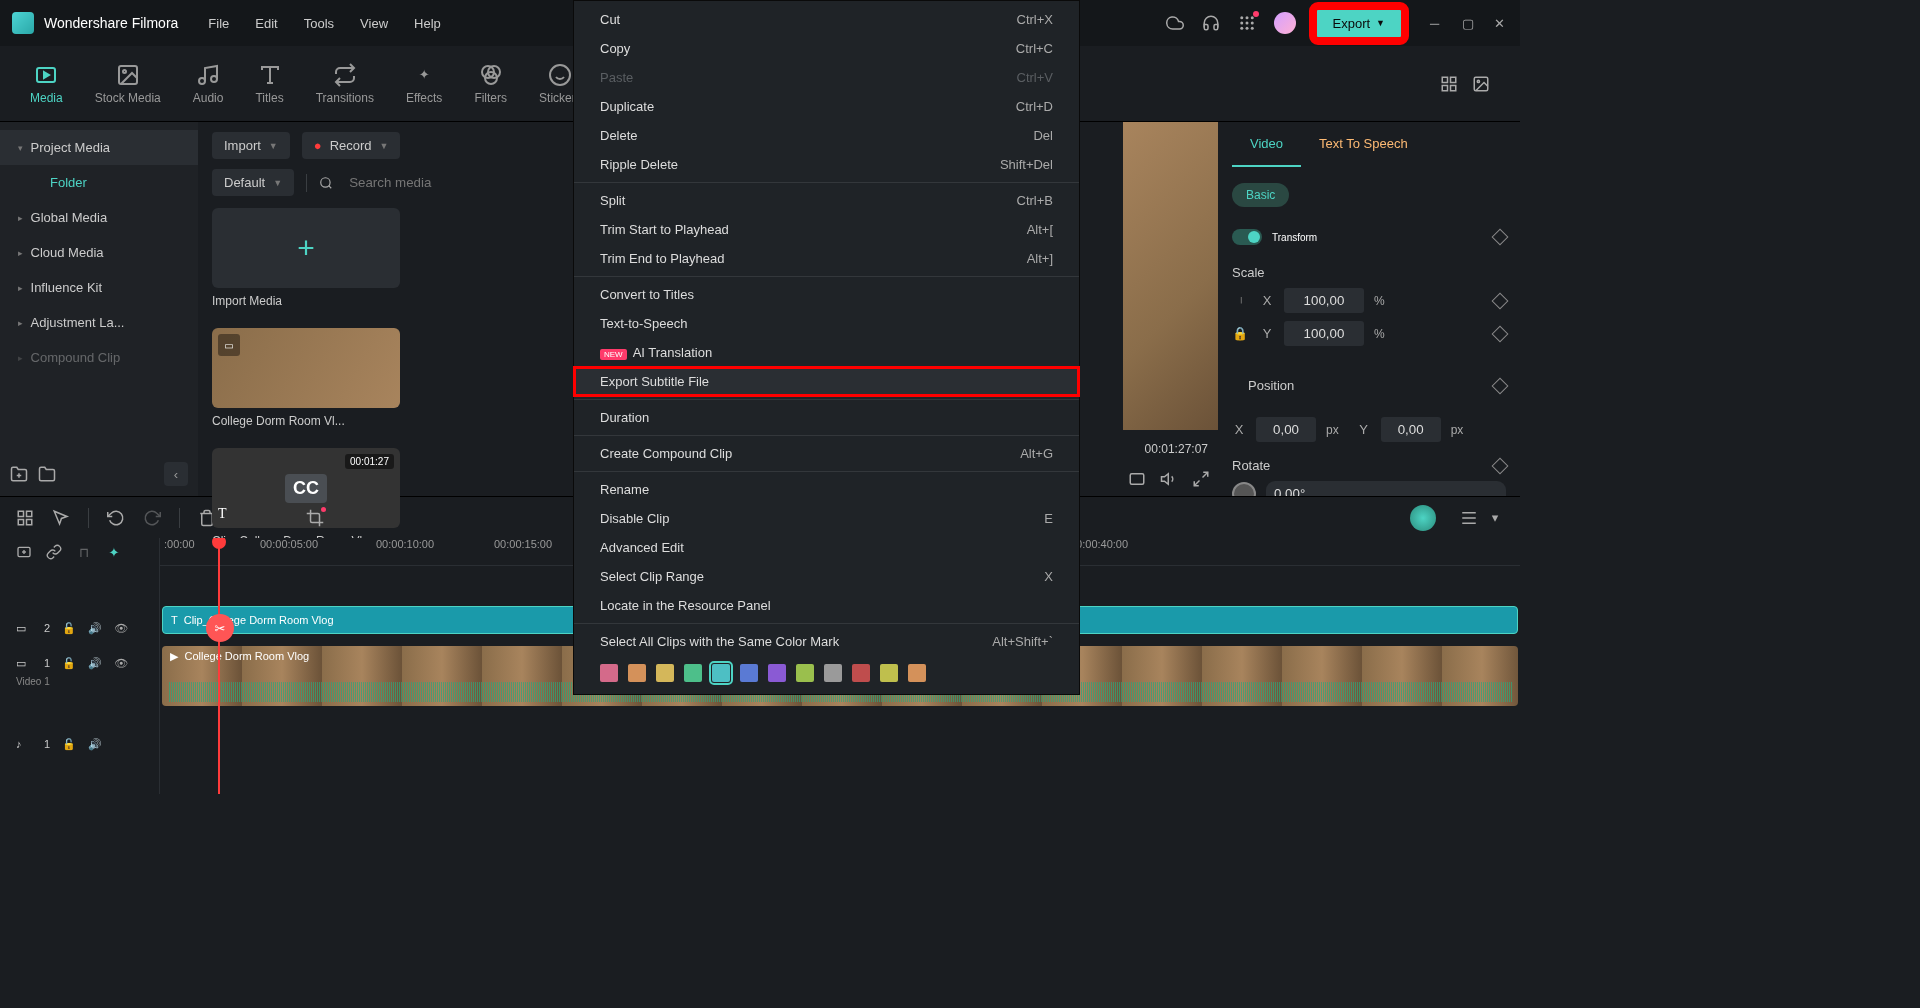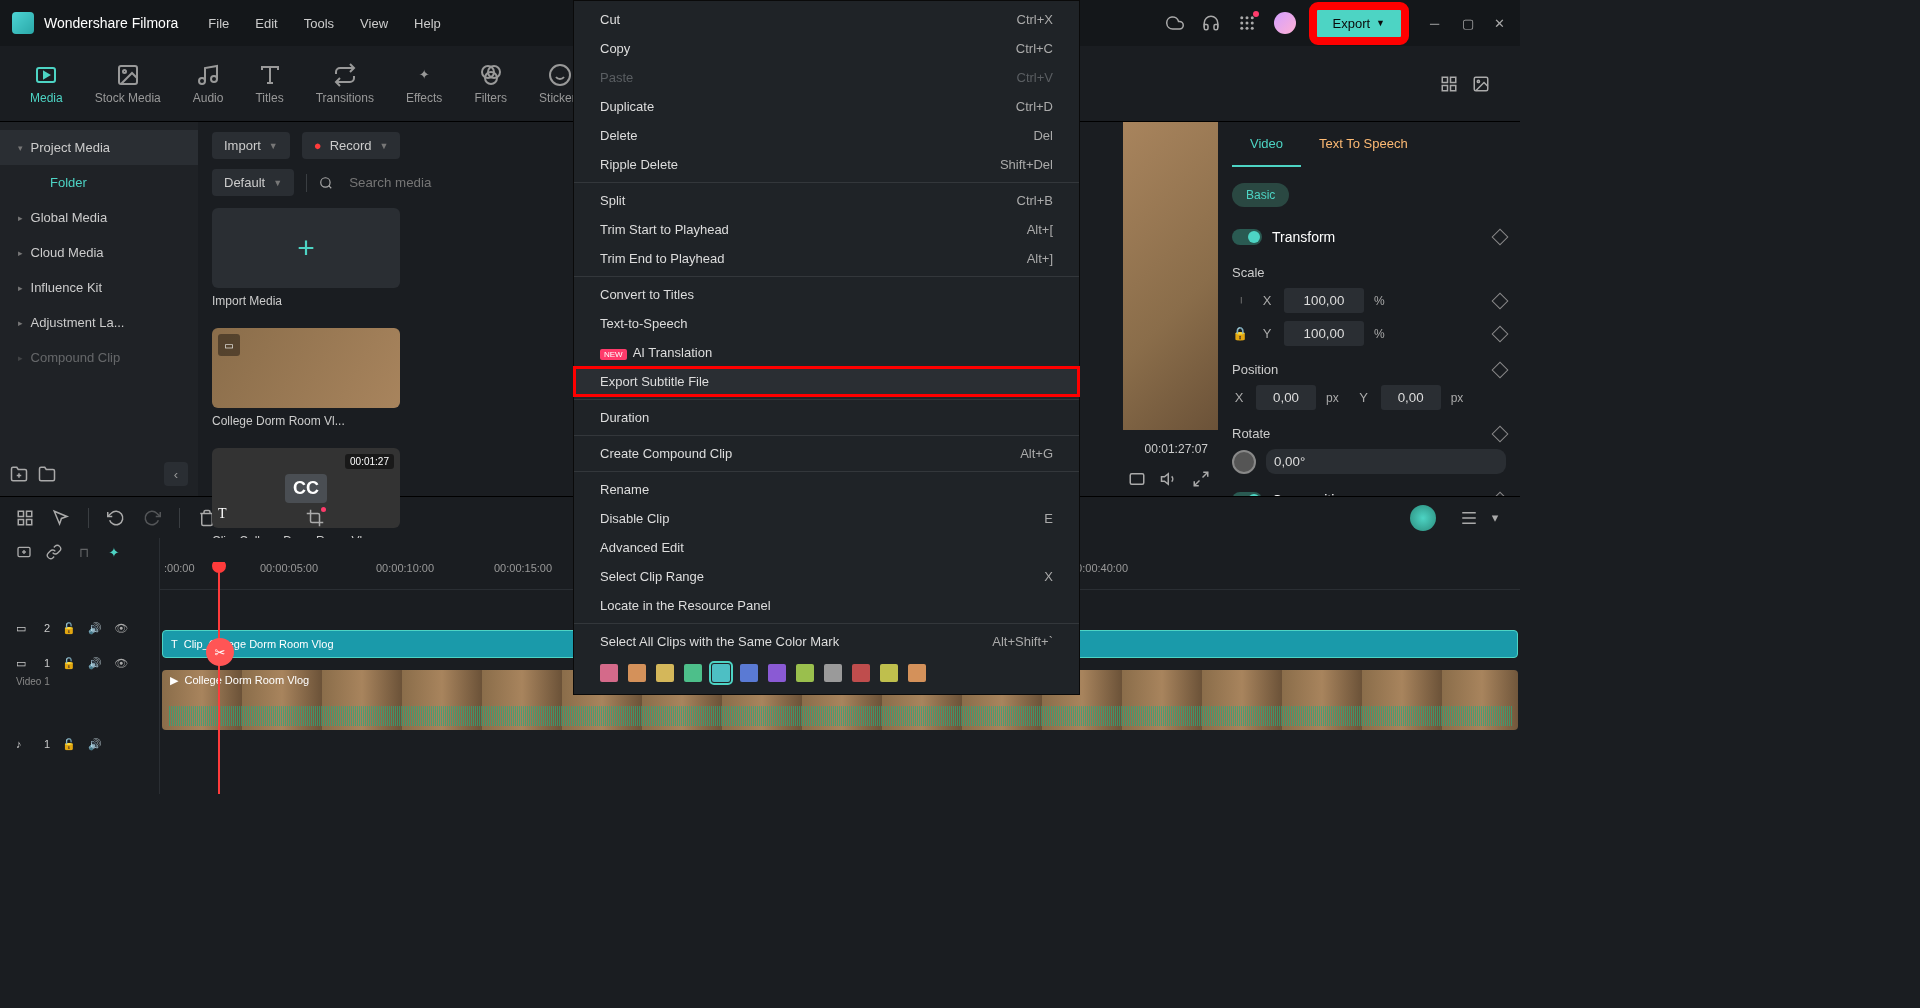--- a/index.html
+++ b/index.html
@@ -78,21 +78,21 @@
 
 
 .props { width: 302px; background: #1a1d21; padding: 0 14px; overflow-y:auto; }
 .props-tabs { display:flex; margin-bottom: 8px; }
 .props-tab { padding: 14px 18px; color: #fdba74; cursor:pointer; }
 .props-tab.active { color: #4dd4c4; border-bottom: 2px solid #4dd4c4; }
 .basic-pill { display:inline-block; background: #2a4842; color:#4dd4c4; padding: 5px 14px; border-radius: 12px; margin: 8px 0 14px; font-size:12px; }
 .prop-section { display:flex; align-items:center; justify-content:space-between; padding: 8px 0; }
 .toggle { width: 30px; height: 16px; background: #2a5a52; border-radius: 8px; position:relative; }
 .toggle::after { content:''; width:12px; height:12px; background:#4dd4c4; border-radius:50%; position:absolute; right:2px; top:2px; }
-.section-title { color:#fff; font-size: 14px; }
+.section-title { color:#fff; font-size: 10px; }
 .diamond { width:12px; height:12px; border:1px solid #888; transform:rotate(45deg); }
 .prop-label { color:#ccc; font-size:13px; margin: 12px 0 8px; }
 .prop-row { display:flex; align-items:center; gap:10px; margin-bottom:8px; }
 .axis-label { color:#aaa; width:14px; text-align:center; }
 .num-input { background:#2a2e33; border:none; color:#ddd; padding:5px 8px; width:80px; border-radius:3px; text-align:center; }
 .unit { color:#aaa; font-size:12px; }
 .link-icon { width:18px; color:#888; }
 .pos-input { background:#2a2e33; border:none; color:#ddd; padding:5px 8px; width:60px; border-radius:3px; text-align:center; }
 .rotate-dial { width:24px; height:24px; border:2px solid #888; border-radius:50%; background:#555; }
 .deg-input { background:#2a2e33; border:none; color:#ddd; padding:5px 8px; flex:1; border-radius:9px; }
@@ -102,21 +102,21 @@
 .tl-toolbar .sep { width:1px; height:20px; background:#3a3e42; }
 .tl-icon { width:18px; height:18px; color:#aaa; display:flex; align-items:center; justify-content:center; }
 .ai-icon { width:26px; height:26px; background: radial-gradient(circle,#4dd4c4,#2a8a7a); border-radius:50%; margin-left:auto; }
 .view-icons { display:flex; gap:8px; margin-left:6px; }
 
 
 .timeline { height: 256px; background: #1a1d21; position:relative; display:flex; }
 .tl-left { width: 160px; background:#1a1d21; border-right:1px solid #2a2e33; }
 .tl-head-row { height:28px; display:flex; align-items:center; gap:14px; padding:0 16px; color:#999; }
 .tl-track-head { height: 52px; display:flex; align-items:center; gap:12px; padding:0 16px; color:#ccc; font-size:11px; }
-.tl-right { flex:1; position:relative; overflow:hidden;margin-top:24px; }
+.tl-right { flex:1; position:relative; overflow:hidden; }
 .ruler { height:28px; position:relative; border-bottom:1px solid #2a2e33; }
 .ruler-mark { position:absolute; top:0; color:#999; font-size:11px; }
 .playhead { position:absolute; top:0; bottom:0; width:2px; background:#ff3b3b; left:58px; z-index:5; }
 .playhead::before { content:''; position:absolute; top:-3px; left:-6px; width:14px; height:14px; background:#ff3b3b; border-radius:50%; }
 .scissors-badge { position:absolute; top:76px; left:46px; width:28px; height:28px; background:#ff5555; border-radius:50%; display:flex; align-items:center; justify-content:center; color:#fff; font-size:13px; z-index:6; }
 .track { height: 36px; margin-top: 4px; position:relative; }
 .clip-cc { position:absolute; left:2px; top:0; height:28px; background:#1a9aaa; border-radius:4px; display:flex; align-items:center; padding:0 8px; color:#fff; font-size:11px; right:2px; border:1px solid #4dd4c4; }
 .clip-video { position:absolute; left:2px; top:0; height:60px; background: repeating-linear-gradient(90deg,#8a6d4a 0,#a8845d 40px,#6b5238 80px); border-radius:4px; right:2px; display:flex; align-items:flex-start; padding:4px 8px; color:#fff; font-size:11px; }
 .clip-waveform { position:absolute; bottom:4px; left:6px; right:6px; height:20px; background: repeating-linear-gradient(90deg, transparent 0, transparent 1px, #2aa87a 1px, #2aa87a 2px); opacity:.7; }
 
@@ -419,21 +419,21 @@
     </div>
     <div class="prop-row">
       <div class="link-icon">🔒</div>
       <span class="axis-label">Y</span>
       <input class="num-input" value="100,00" style="">
       <span class="unit">%</span>
       <div class="diamond" style="margin-left:auto"></div>
     </div>
 
     <div class="prop-section">
-      <div class="prop-label" style="margin:0">Position</div>
+      <div class="prop-label" style="margin:16px">Position</div>
       <div class="diamond"></div>
     </div>
     <div class="prop-row">
       <span class="axis-label">X</span>
       <input class="pos-input" value="0,00" style="">
       <span class="unit">px</span>
       <span class="axis-label" style="margin-left:8px">Y</span>
       <input class="pos-input" value="0,00" style="">
       <span class="unit">px</span>
     </div>

